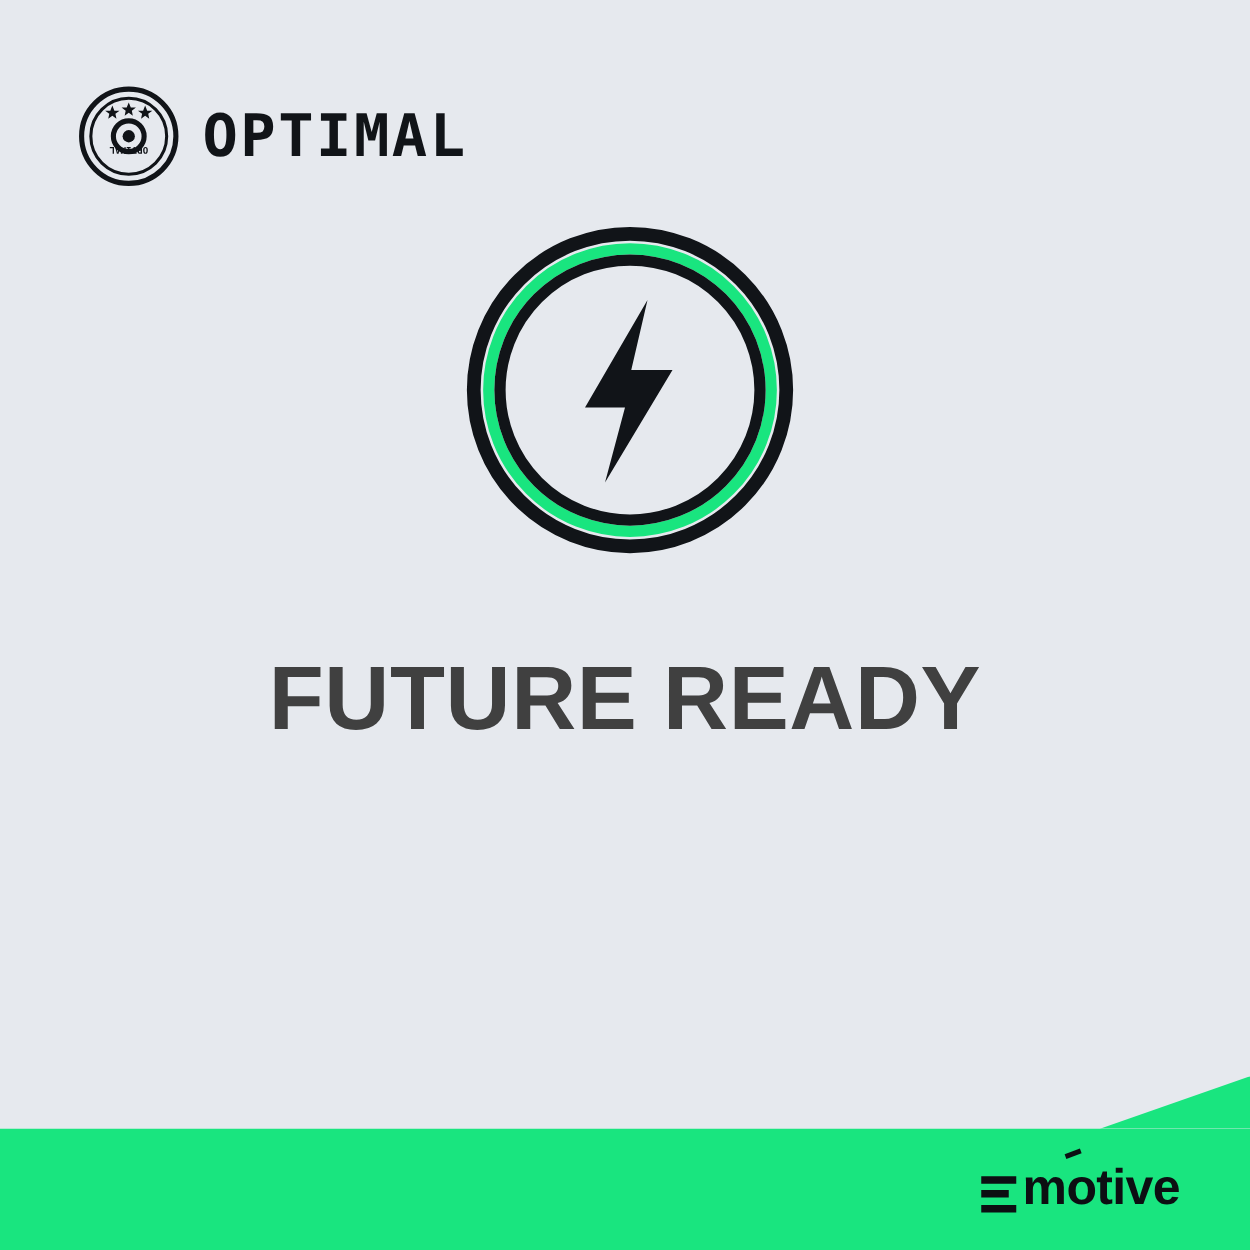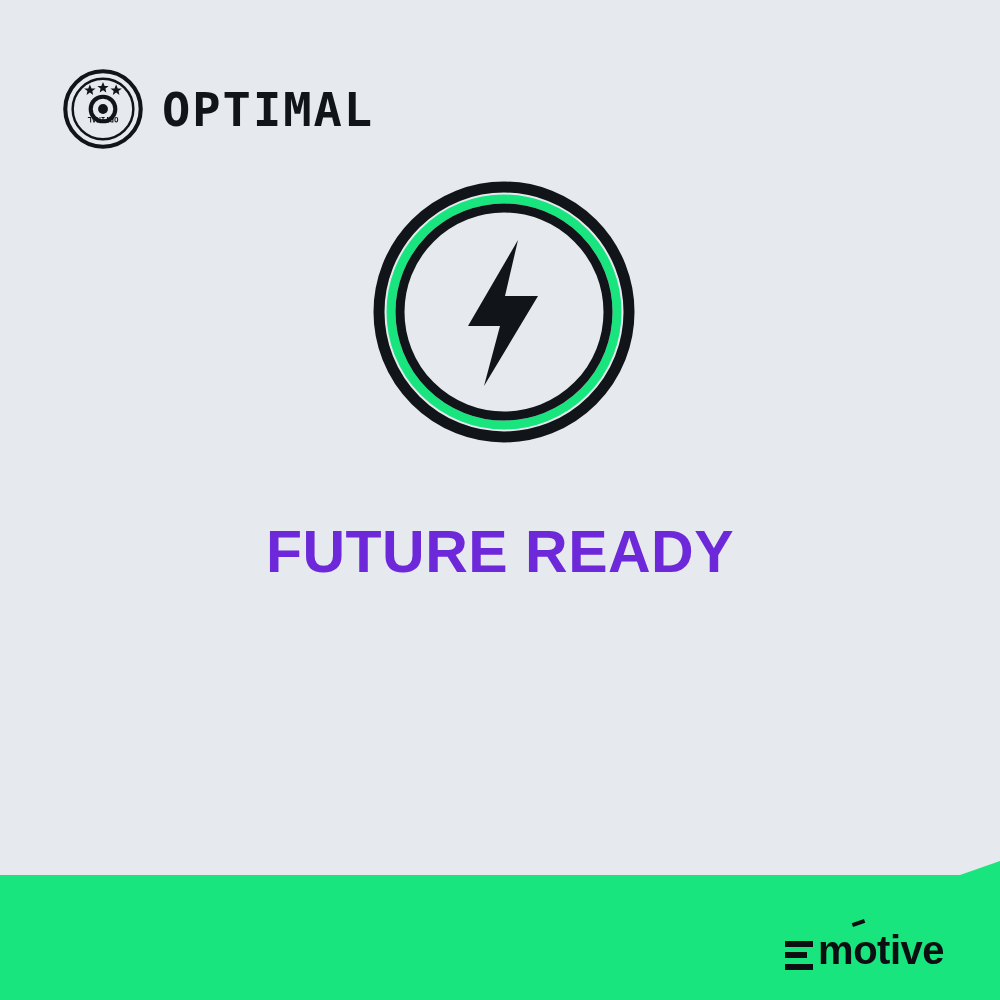--- a/index.html
+++ b/index.html
@@ -57,23 +57,23 @@
 
   
   .headline {
     position: absolute;
     left: 0;
     right: 0;
     top: 522px;
     text-align: center;
     font-family: "Liberation Sans", sans-serif;
     font-weight: bold;
-    font-size: 59px;
+    font-size: 72px;
     letter-spacing: 0.5px;
-    color: #6d28d9;
+    color: #404040;
     line-height: 1.05;
   }
   .subhead {
     position: absolute;
     left: 0;
     right: 0;
     top: 632px;
     text-align: center;
     font-family: "Liberation Sans", sans-serif;
     font-weight: normal;
@@ -84,21 +84,21 @@
     padding: 0 60px;
     box-sizing: border-box;
   }
 
   
   .band {
     position: absolute;
     left: 0;
     bottom: 0;
     width: 1000px;
-    height: 125px;
+    height: 97px;
     background: #19e57f;
   }
   .band-notch {
     position: absolute;
     right: 0;
     bottom: 97px;
     width: 120px;
     height: 42px;
     background: #19e57f;
     clip-path: polygon(100% 0, 100% 100%, 0 100%);

